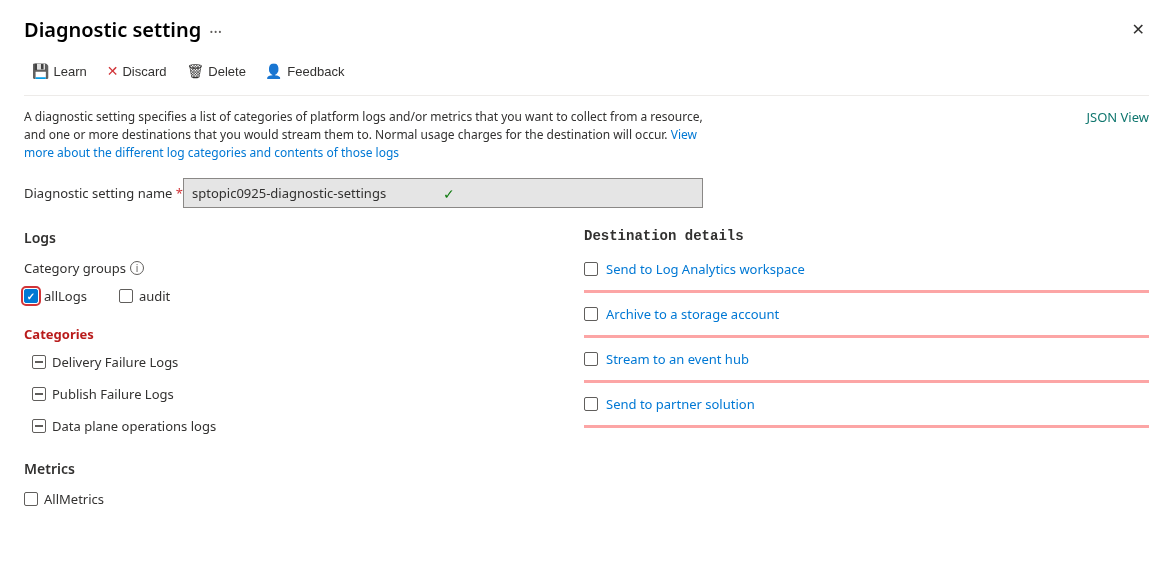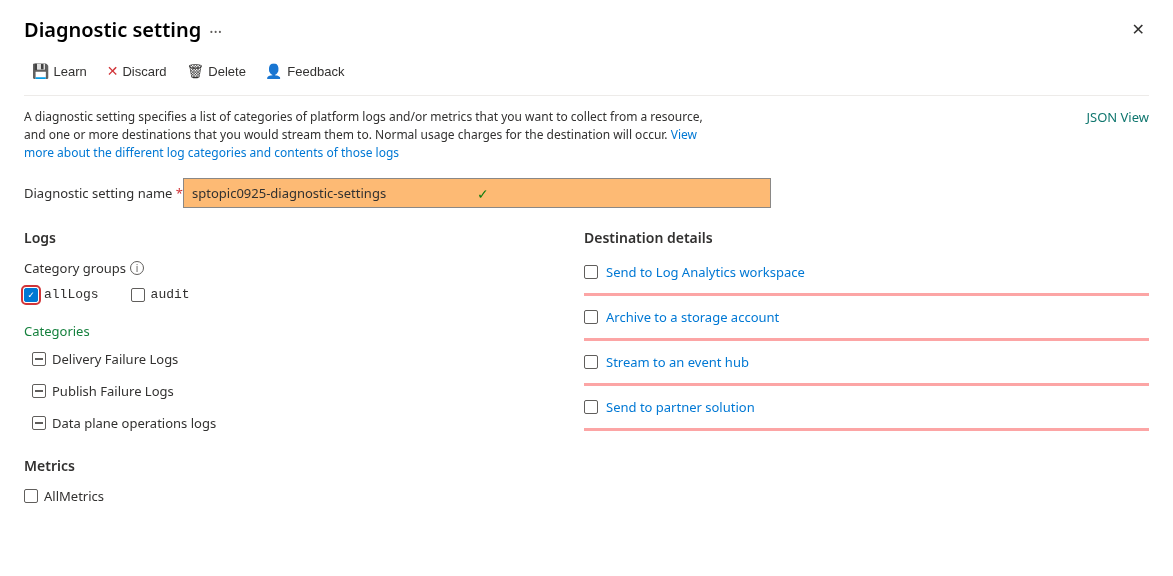--- a/index.html
+++ b/index.html
@@ -107,25 +107,25 @@
       white-space: nowrap;
     }
     .required-star {
       color: #d13438;
     }
     .setting-name-input {
       display: flex;
       align-items: center;
       border: 1px solid #8a8886;
       padding: 4px 8px;
-      width: 588px;
+      width: 520px;
       height: 30px;
       font-size: 13px;
       color: #323130;
-      background: #fdba74;
+      background: #e5e5e5;
       justify-content: space-between;
     }
     .setting-name-input span {
       flex: 1;
     }
     .setting-name-input .check-icon {
       color: #107c10;
       font-size: 14px;
     }
     .main-content {
@@ -162,21 +162,20 @@
       border: 1px solid #605e5c;
       font-size: 10px;
       color: #605e5c;
       cursor: help;
     }
     .checkboxes-row {
       display: flex;
       align-items: center;
       gap: 32px;
       margin-bottom: 20px;
-      font-family: Liberation Mono, monospace;
     }
     .checkbox-item {
       display: flex;
       align-items: center;
       gap: 6px;
       cursor: pointer;
     }
     .checkbox-item label {
       cursor: pointer;
       font-size: 13px;
@@ -202,22 +201,22 @@
     }
     .checkbox-unchecked {
       width: 14px;
       height: 14px;
       background: #fff;
       border: 1px solid #605e5c;
       border-radius: 2px;
     }
     .categories-label {
       font-size: 13px;
-      font-weight: 400;
-      color: #15803d;
+      font-weight: 700;
+      color: #b91c1c;
       margin-bottom: 10px;
     }
     .category-item {
       display: flex;
       align-items: center;
       gap: 6px;
       margin-bottom: 14px;
       padding-left: 8px;
     }
     .category-item label {
@@ -265,20 +264,21 @@
     .dest-label {
       font-size: 13px;
       color: #0078d4;
       cursor: pointer;
     }
     .destination-details-title {
       font-size: 14px;
       font-weight: 600;
       color: #323130;
       margin-bottom: 4px;
+      font-family: Liberation Mono, monospace;
     }
   </style>
 </head>
 <body>
 
 <div class="dialog">
 
   <div class="title-bar">
     <div class="title-left">
       <span class="title-text">Diagnostic setting</span>

